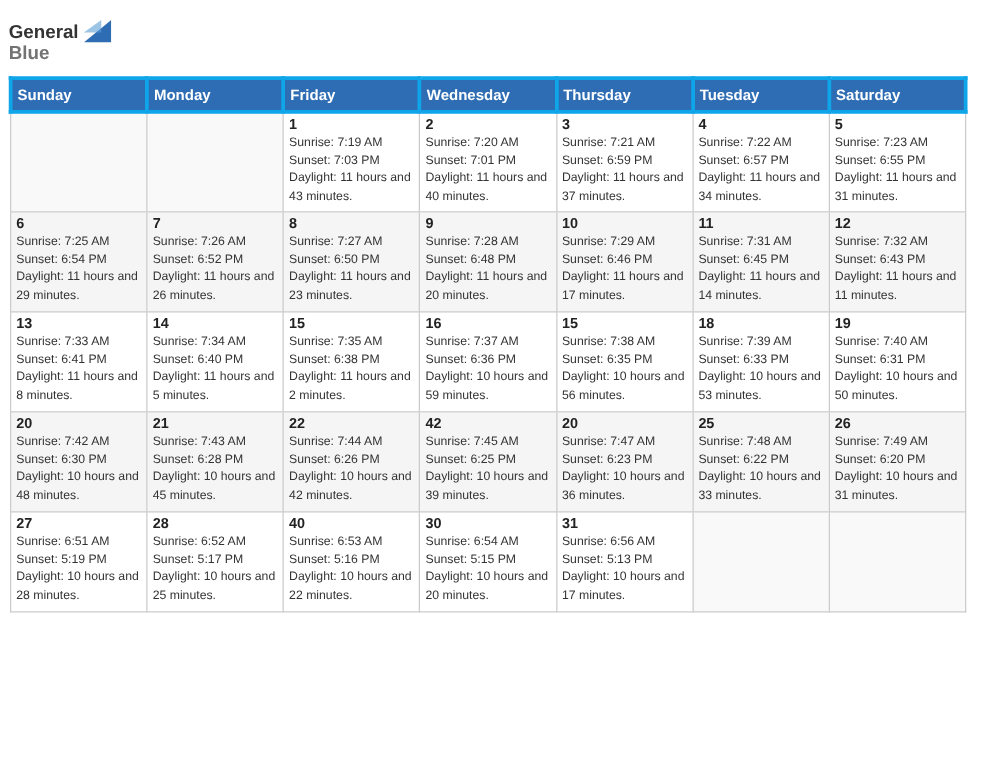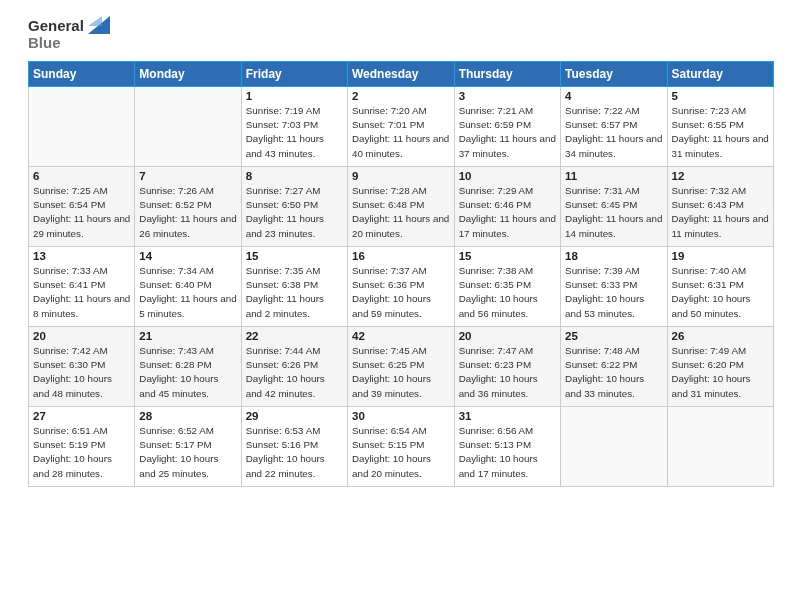--- a/index.html
+++ b/index.html
@@ -7,21 +7,21 @@
       font-family: Arial, sans-serif;
       background: #fff;
       width: 792px;
       height: 612px;
       overflow: hidden;
     }
     .page {
       width: 792px;
       height: 612px;
       background: #fff;
-      padding: 16px 18px 12px 28px;
+      padding: 16px 18px 12px 7px;
     }
     .header {
       display: flex;
       justify-content: space-between;
       align-items: flex-start;
       margin-bottom: 10px;
     }
     .logo {
       display: flex;
       align-items: center;
@@ -46,21 +46,21 @@
       border-collapse: collapse;
       font-size: 10.5px;
     }
     .calendar th {
       background: #2e6db4;
       color: #fff;
       padding: 5px 4px;
       text-align: left;
       font-size: 12px;
       font-weight: 600;
-      border: 1px solid #0ea5e9;
+      border: 3px solid #0ea5e9;
     }
     .calendar td {
       border: 1px solid #ccc;
       vertical-align: top;
       padding: 3px 4px;
       width: 107px;
       height: 80px;
       background: #fff;
     }
     .calendar tr:nth-child(even) td {
@@ -238,21 +238,21 @@
         <tr>
           <td>
             <span class="day-num">27</span>
             <div class="day-info">Sunrise: 6:51 AM<br>Sunset: 5:19 PM<br>Daylight: 10 hours and 28 minutes.</div>
           </td>
           <td>
             <span class="day-num">28</span>
             <div class="day-info">Sunrise: 6:52 AM<br>Sunset: 5:17 PM<br>Daylight: 10 hours and 25 minutes.</div>
           </td>
           <td>
-            <span class="day-num">29</span>
+            <span class="day-num">40</span>
             <div class="day-info">Sunrise: 6:53 AM<br>Sunset: 5:16 PM<br>Daylight: 10 hours and 22 minutes.</div>
           </td>
           <td>
             <span class="day-num">30</span>
             <div class="day-info">Sunrise: 6:54 AM<br>Sunset: 5:15 PM<br>Daylight: 10 hours and 20 minutes.</div>
           </td>
           <td>
             <span class="day-num">31</span>
             <div class="day-info">Sunrise: 6:56 AM<br>Sunset: 5:13 PM<br>Daylight: 10 hours and 17 minutes.</div>
           </td>

